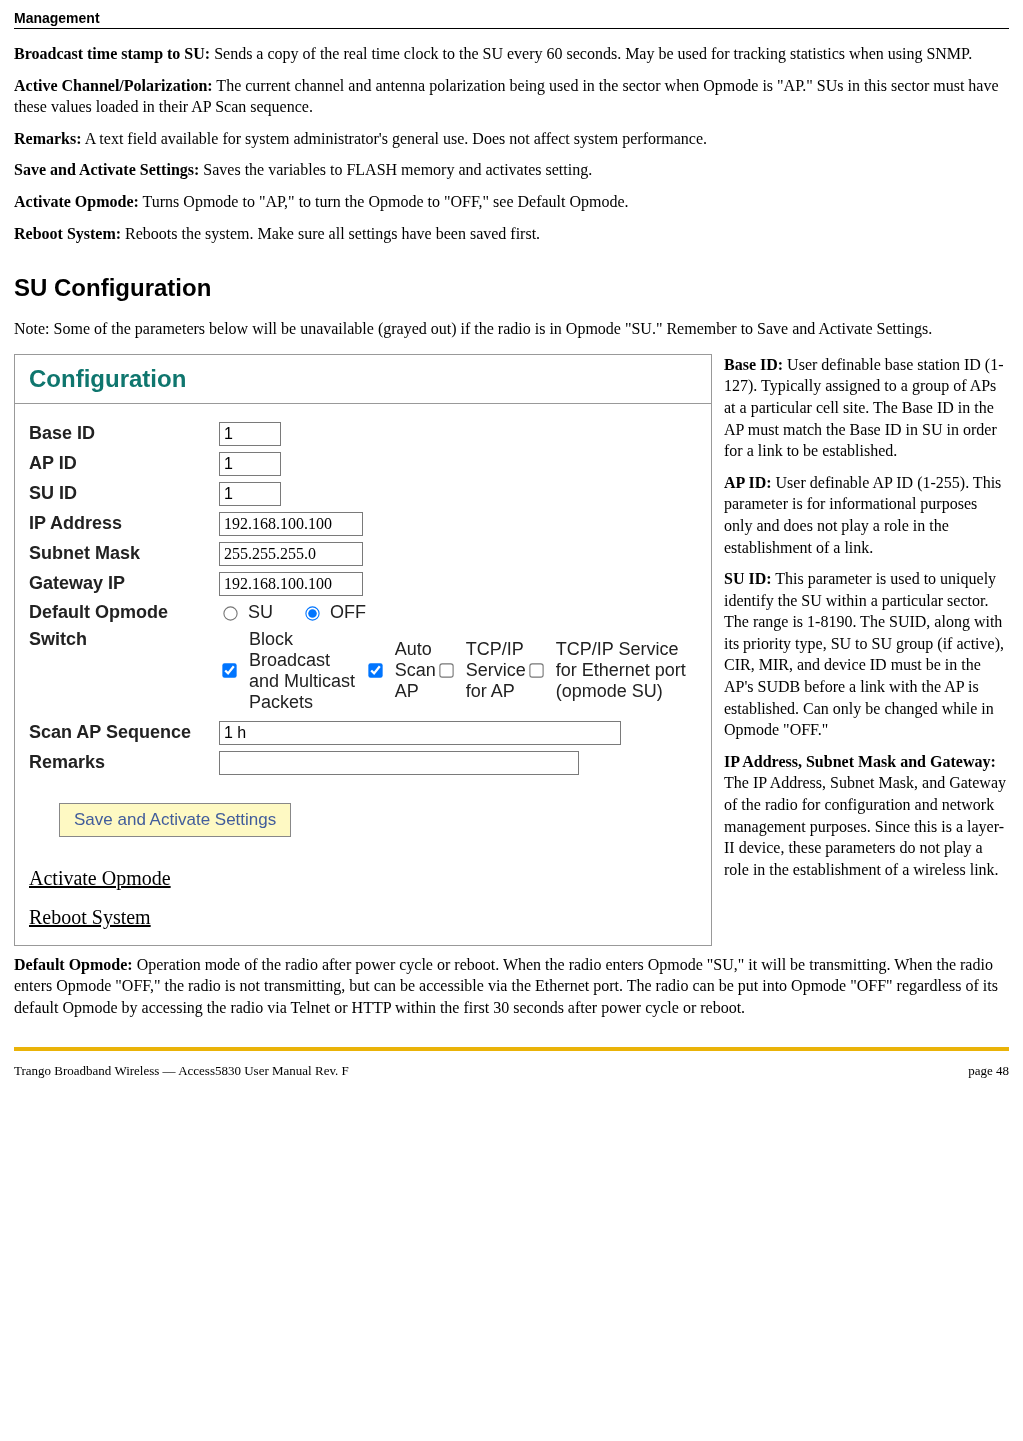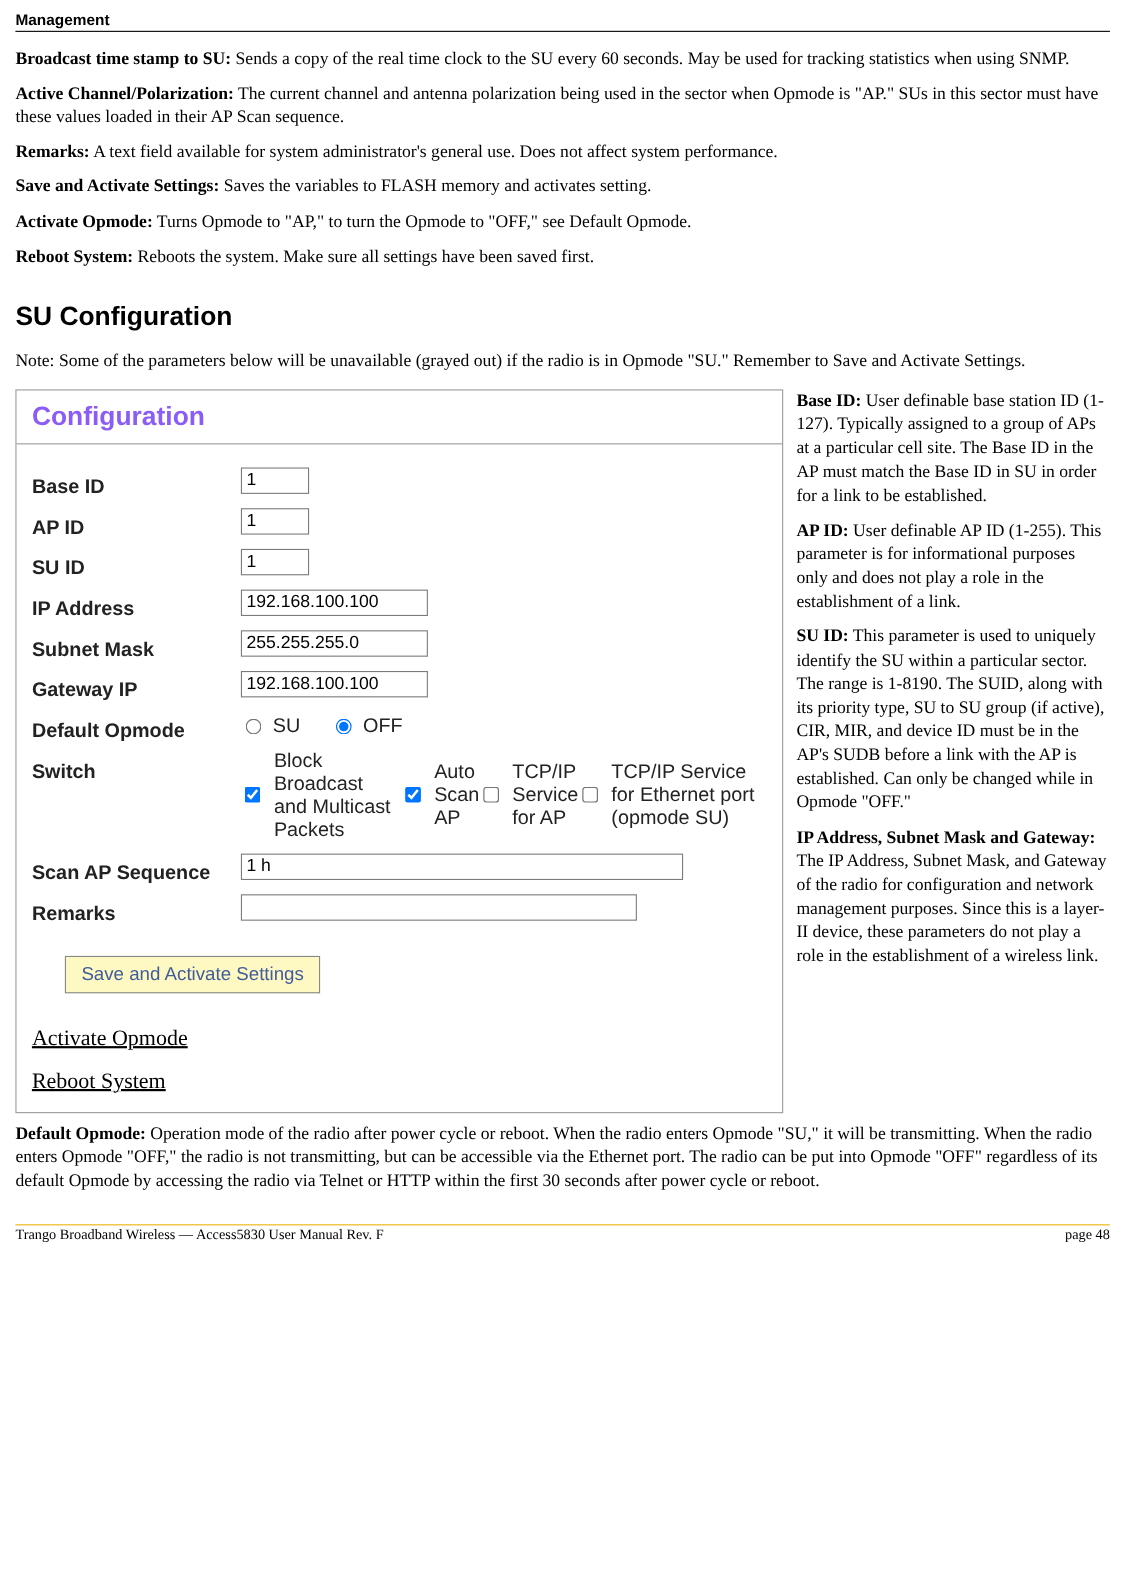--- a/index.html
+++ b/index.html
@@ -45,21 +45,21 @@
   .config-panel {
     flex: 0 0 698px;
     border: 1px solid #999;
     background: #fff;
     padding: 0;
   }
   .panel-title {
     font-family: Arial, Helvetica, sans-serif;
     font-size: 24px;
     font-weight: bold;
-    color: #8b5cf6;
+    color: #0f766e;
     padding: 10px 14px 6px 14px;
   }
   .panel-rule {
     border-top: 1px solid #999;
     margin: 4px 0 18px 0;
   }
   .form {
     font-family: Arial, Helvetica, sans-serif;
     font-size: 18px;
     color: #222;
@@ -67,33 +67,32 @@
   }
   .row {
     display: flex;
     align-items: center;
     margin-bottom: 6px;
   }
   .row .lbl {
     width: 190px;
     font-weight: bold;
     flex-shrink: 0;
-    margin-top: 10px;
   }
   .row.switch-row { align-items: flex-start; }
   .txtin {
     font-family: Arial, Helvetica, sans-serif;
     font-size: 16px;
     padding: 2px 4px;
     border: 1px solid #7a7a7a;
     background: #fff;
     height: 24px;
   }
   .txt-short { width: 62px; }
-  .txt-ip { width: 170px; }
+  .txt-ip { width: 144px; font-family: Liberation Serif, serif; }
   .txt-scan { width: 402px; }
   .txt-remarks { width: 360px; }
   .radiogrp {
     display: flex;
     align-items: center;
     gap: 28px;
     font-size: 18px;
   }
   .radiogrp label { display: inline-flex; align-items: center; gap: 8px; }
   .checks {
@@ -124,22 +123,22 @@
     flex: 1;
     font-family: "Times New Roman", Times, serif;
     font-size: 16px;
     line-height: 1.35;
   }
   .side p { margin: 0 0 10px 0; }
   .side .term { font-weight: bold; }
   .after { line-height: 1.35; margin-top: 4px; }
   .footer {
     margin-top: 28px;
-    border-top: 1px solid #eab308;
-    padding-top: 0;
+    border-top: 4px solid #eab308;
+    padding-top: 12px;
     display: flex;
     justify-content: space-between;
     font-size: 13px;
   }
   input[type="radio"], input[type="checkbox"] { transform: scale(1.1); }
 </style>
 </head>
 <body>
 
 <div class="page">

